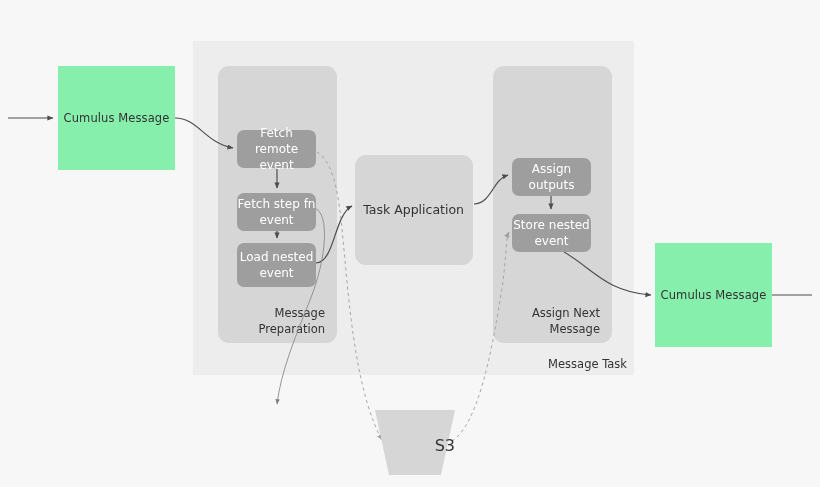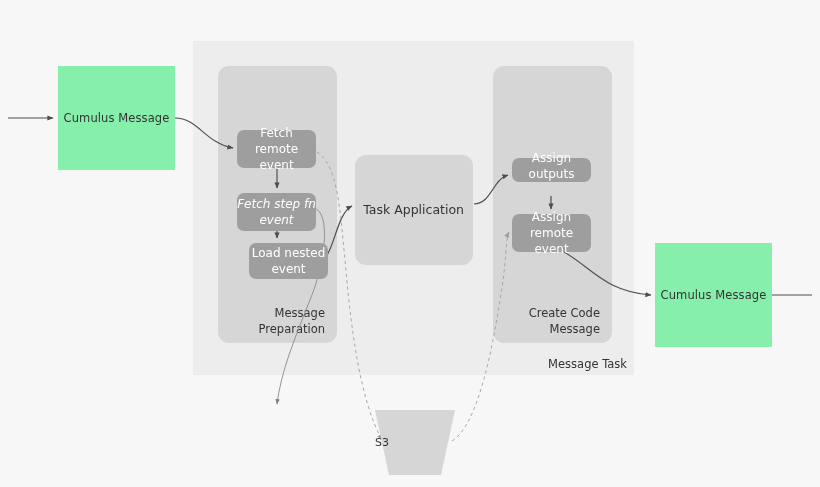--- a/index.html
+++ b/index.html
@@ -76,22 +76,22 @@
   }
   .tac-label {
     width: 100%;
     padding-right: 9px;
     box-sizing: border-box;
     text-align: right;
   }
   .trap-label {
     position: absolute;
     color: #333333;
-    font-size: 11px;
-    text-align: left;
+    font-size: 16px;
+    text-align: right;
     width: 100%;
   }
   .aws-label {
     position: absolute;
     bottom: 10px;
     left: 0;
     width: 100%;
     text-align: center;
     color: #333333;
     font-size: 11.5px;
@@ -105,21 +105,21 @@
   <div class="node outer-group" style="left:193px; top:41px; width:441px; height:334px;"></div>
 
   <div class="node sub-group" style="left:218px; top:66px; width:119px; height:277px;"></div>
   <div class="group-label" style="left:218px; top:306px; width:107px;">
     <div>Message</div>
     <div>Preparation</div>
   </div>
 
   <div class="node sub-group" style="left:493px; top:66px; width:119px; height:277px;"></div>
   <div class="group-label" style="left:493px; top:306px; width:107px;">
-    <div>Create Code</div>
+    <div>Assign Next</div>
     <div>Message</div>
   </div>
 
   <div class="group-label" style="left:470px; top:357px; width:157px;">
     <span>Message Task</span>
   </div>
 
   <svg class="layer" viewBox="0 0 820 487">
     <defs>
       <marker id="arrow-solid" markerWidth="7" markerHeight="7" refX="5.6" refY="2.6" orient="auto" markerUnits="userSpaceOnUse">
@@ -180,41 +180,41 @@
     <span class="trap-label" style="top:26px;">S3</span>
   </div>
 
   <div class="node pill" style="left:237px; top:130px; width:79px; height:38px;">
     <div>
       <div>Fetch remote</div>
       <div>event</div>
     </div>
   </div>
 
-  <div class="node pill" style="left:237px; top:193px; width:79px; height:38px;font-style:italic;">
+  <div class="node pill" style="left:237px; top:193px; width:79px; height:38px;">
     <div>
       <div>Fetch step fn</div>
       <div>event</div>
     </div>
   </div>
 
-  <div class="node pill" style="left:237px; top:243px; width:79px; height:36px;margin-left:12px;">
+  <div class="node pill" style="left:237px; top:243px; width:79px; height:44px;">
     <div>
       <div>Load nested</div>
       <div>event</div>
     </div>
   </div>
 
-  <div class="node pill" style="left:512px; top:158px; width:79px; height:24px;align-items:flex-end;">
+  <div class="node pill" style="left:512px; top:158px; width:79px; height:38px;">
     <div>
       <div>Assign</div>
       <div>outputs</div>
     </div>
   </div>
 
   <div class="node pill" style="left:512px; top:214px; width:79px; height:38px;">
     <div>
-      <div>Assign remote</div>
+      <div>Store nested</div>
       <div>event</div>
     </div>
   </div>
 
 </div>
 
 </body></html>

